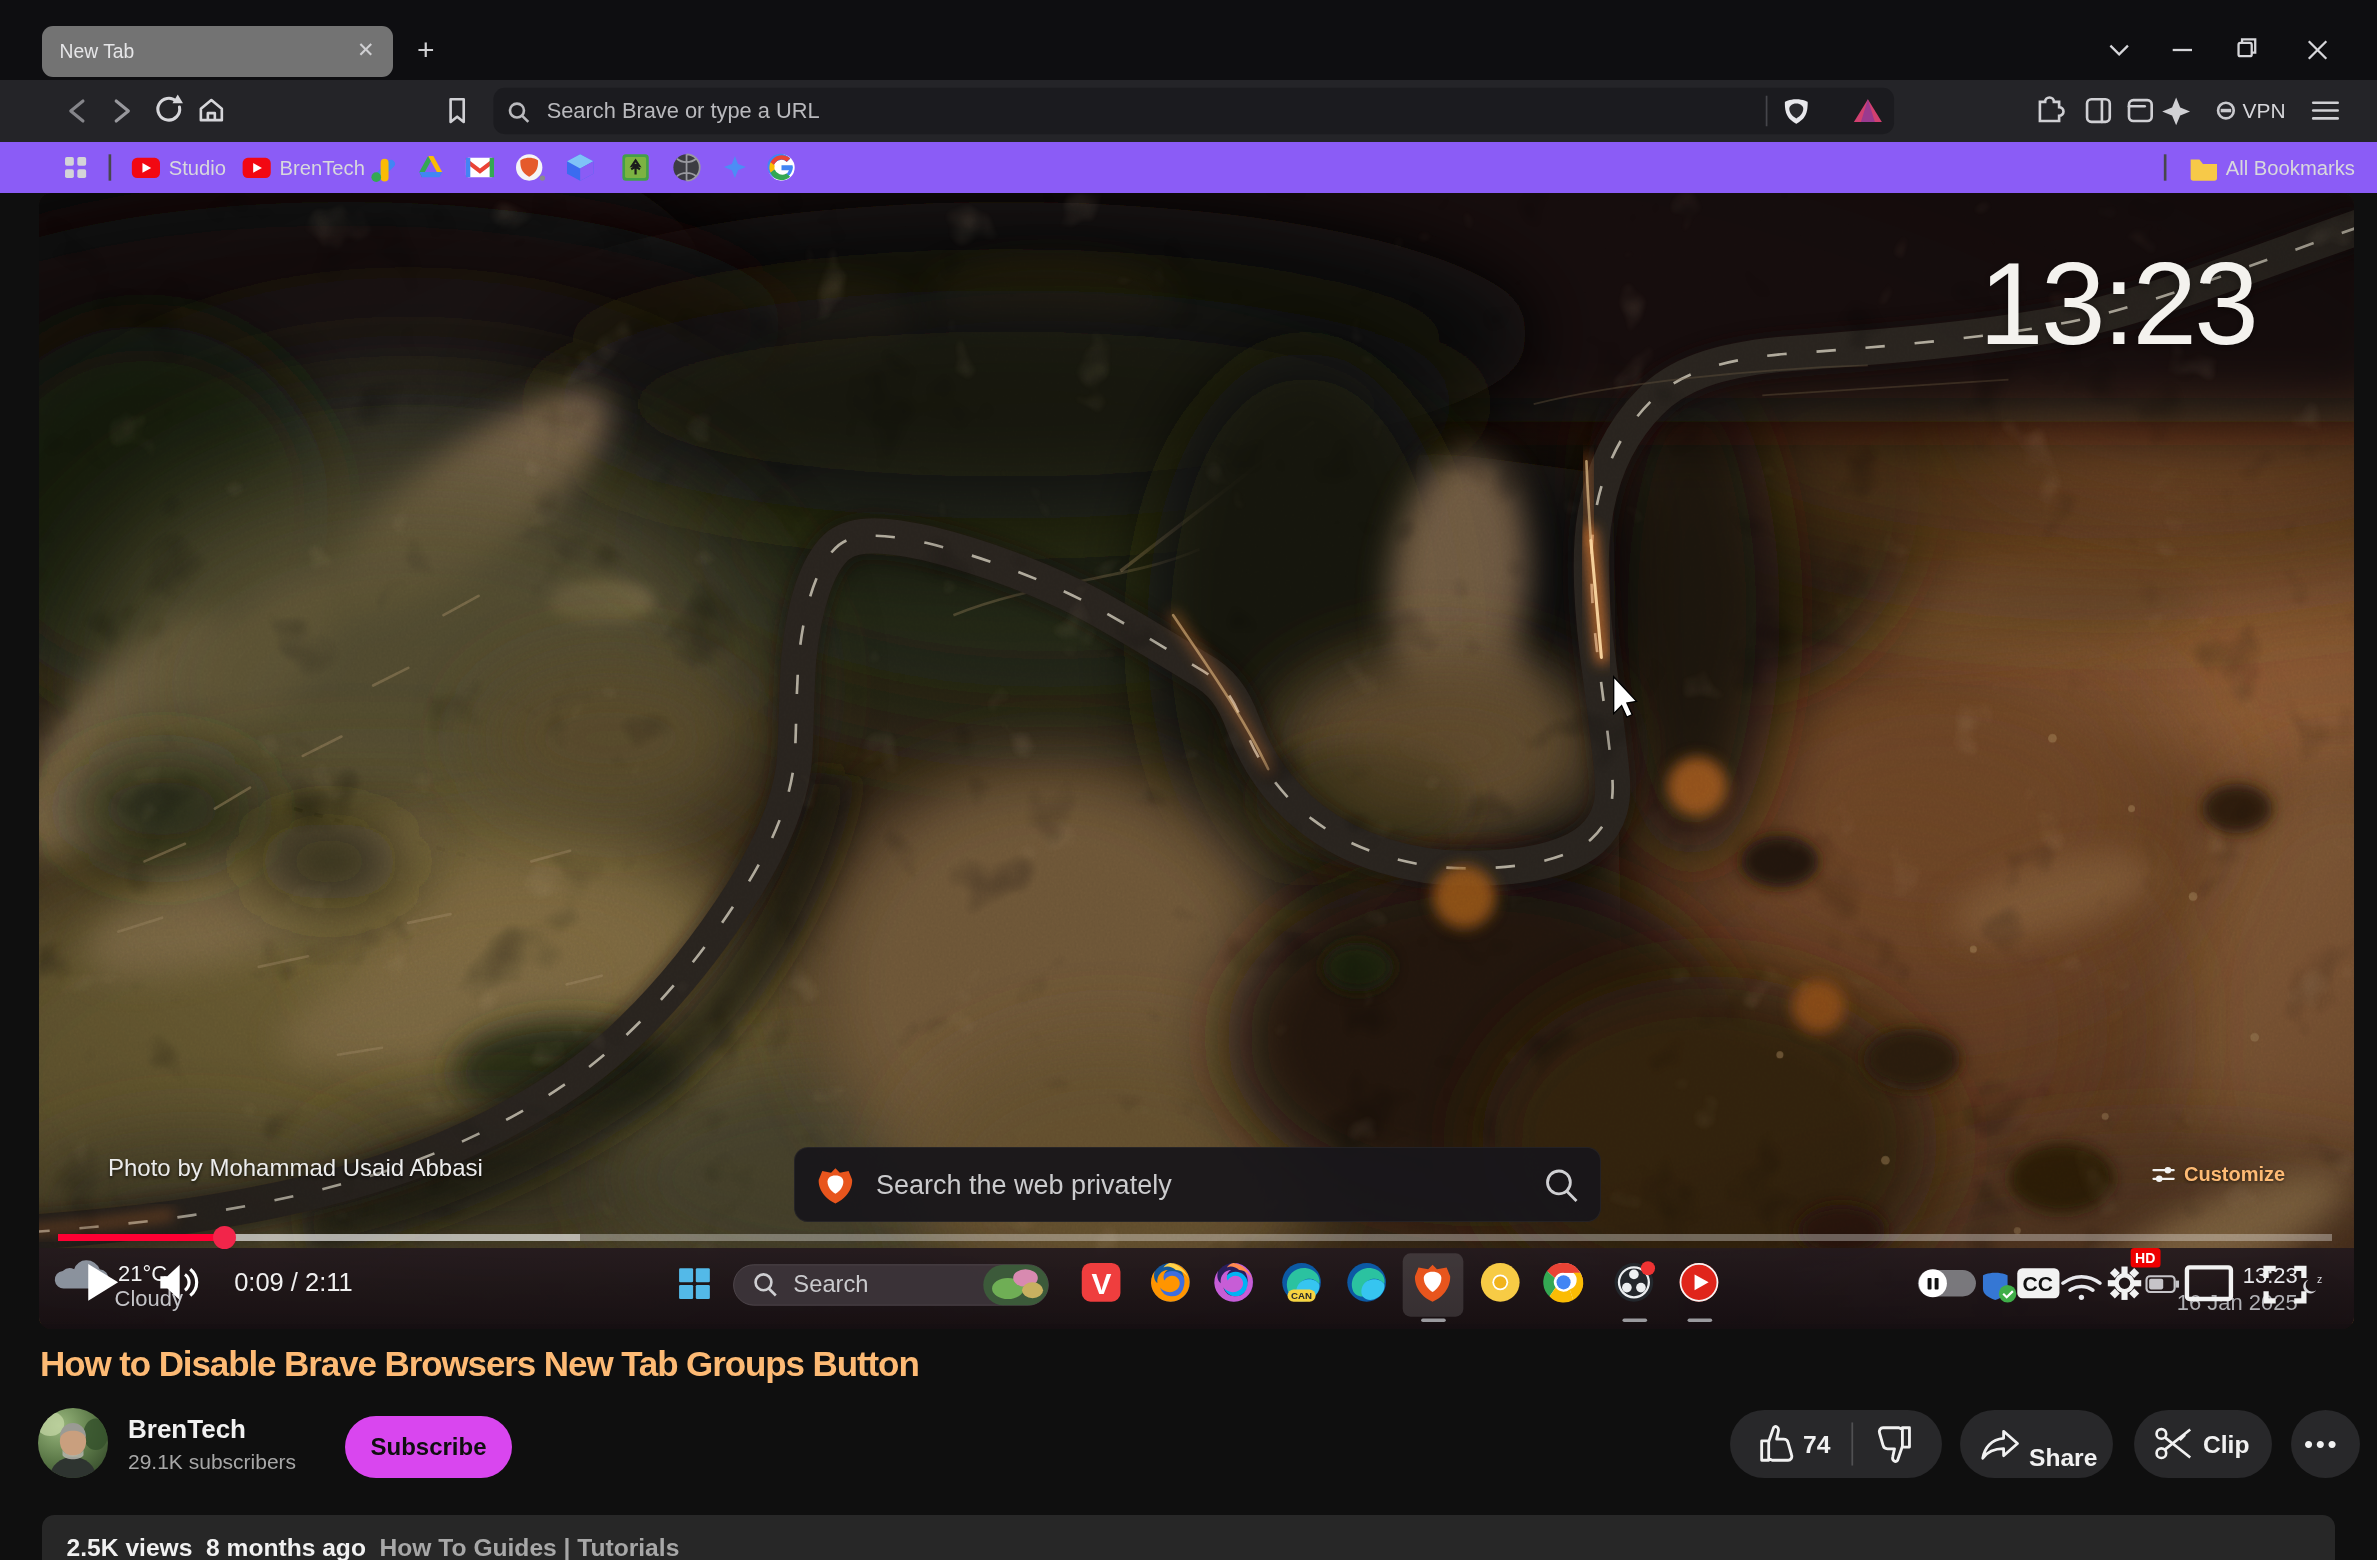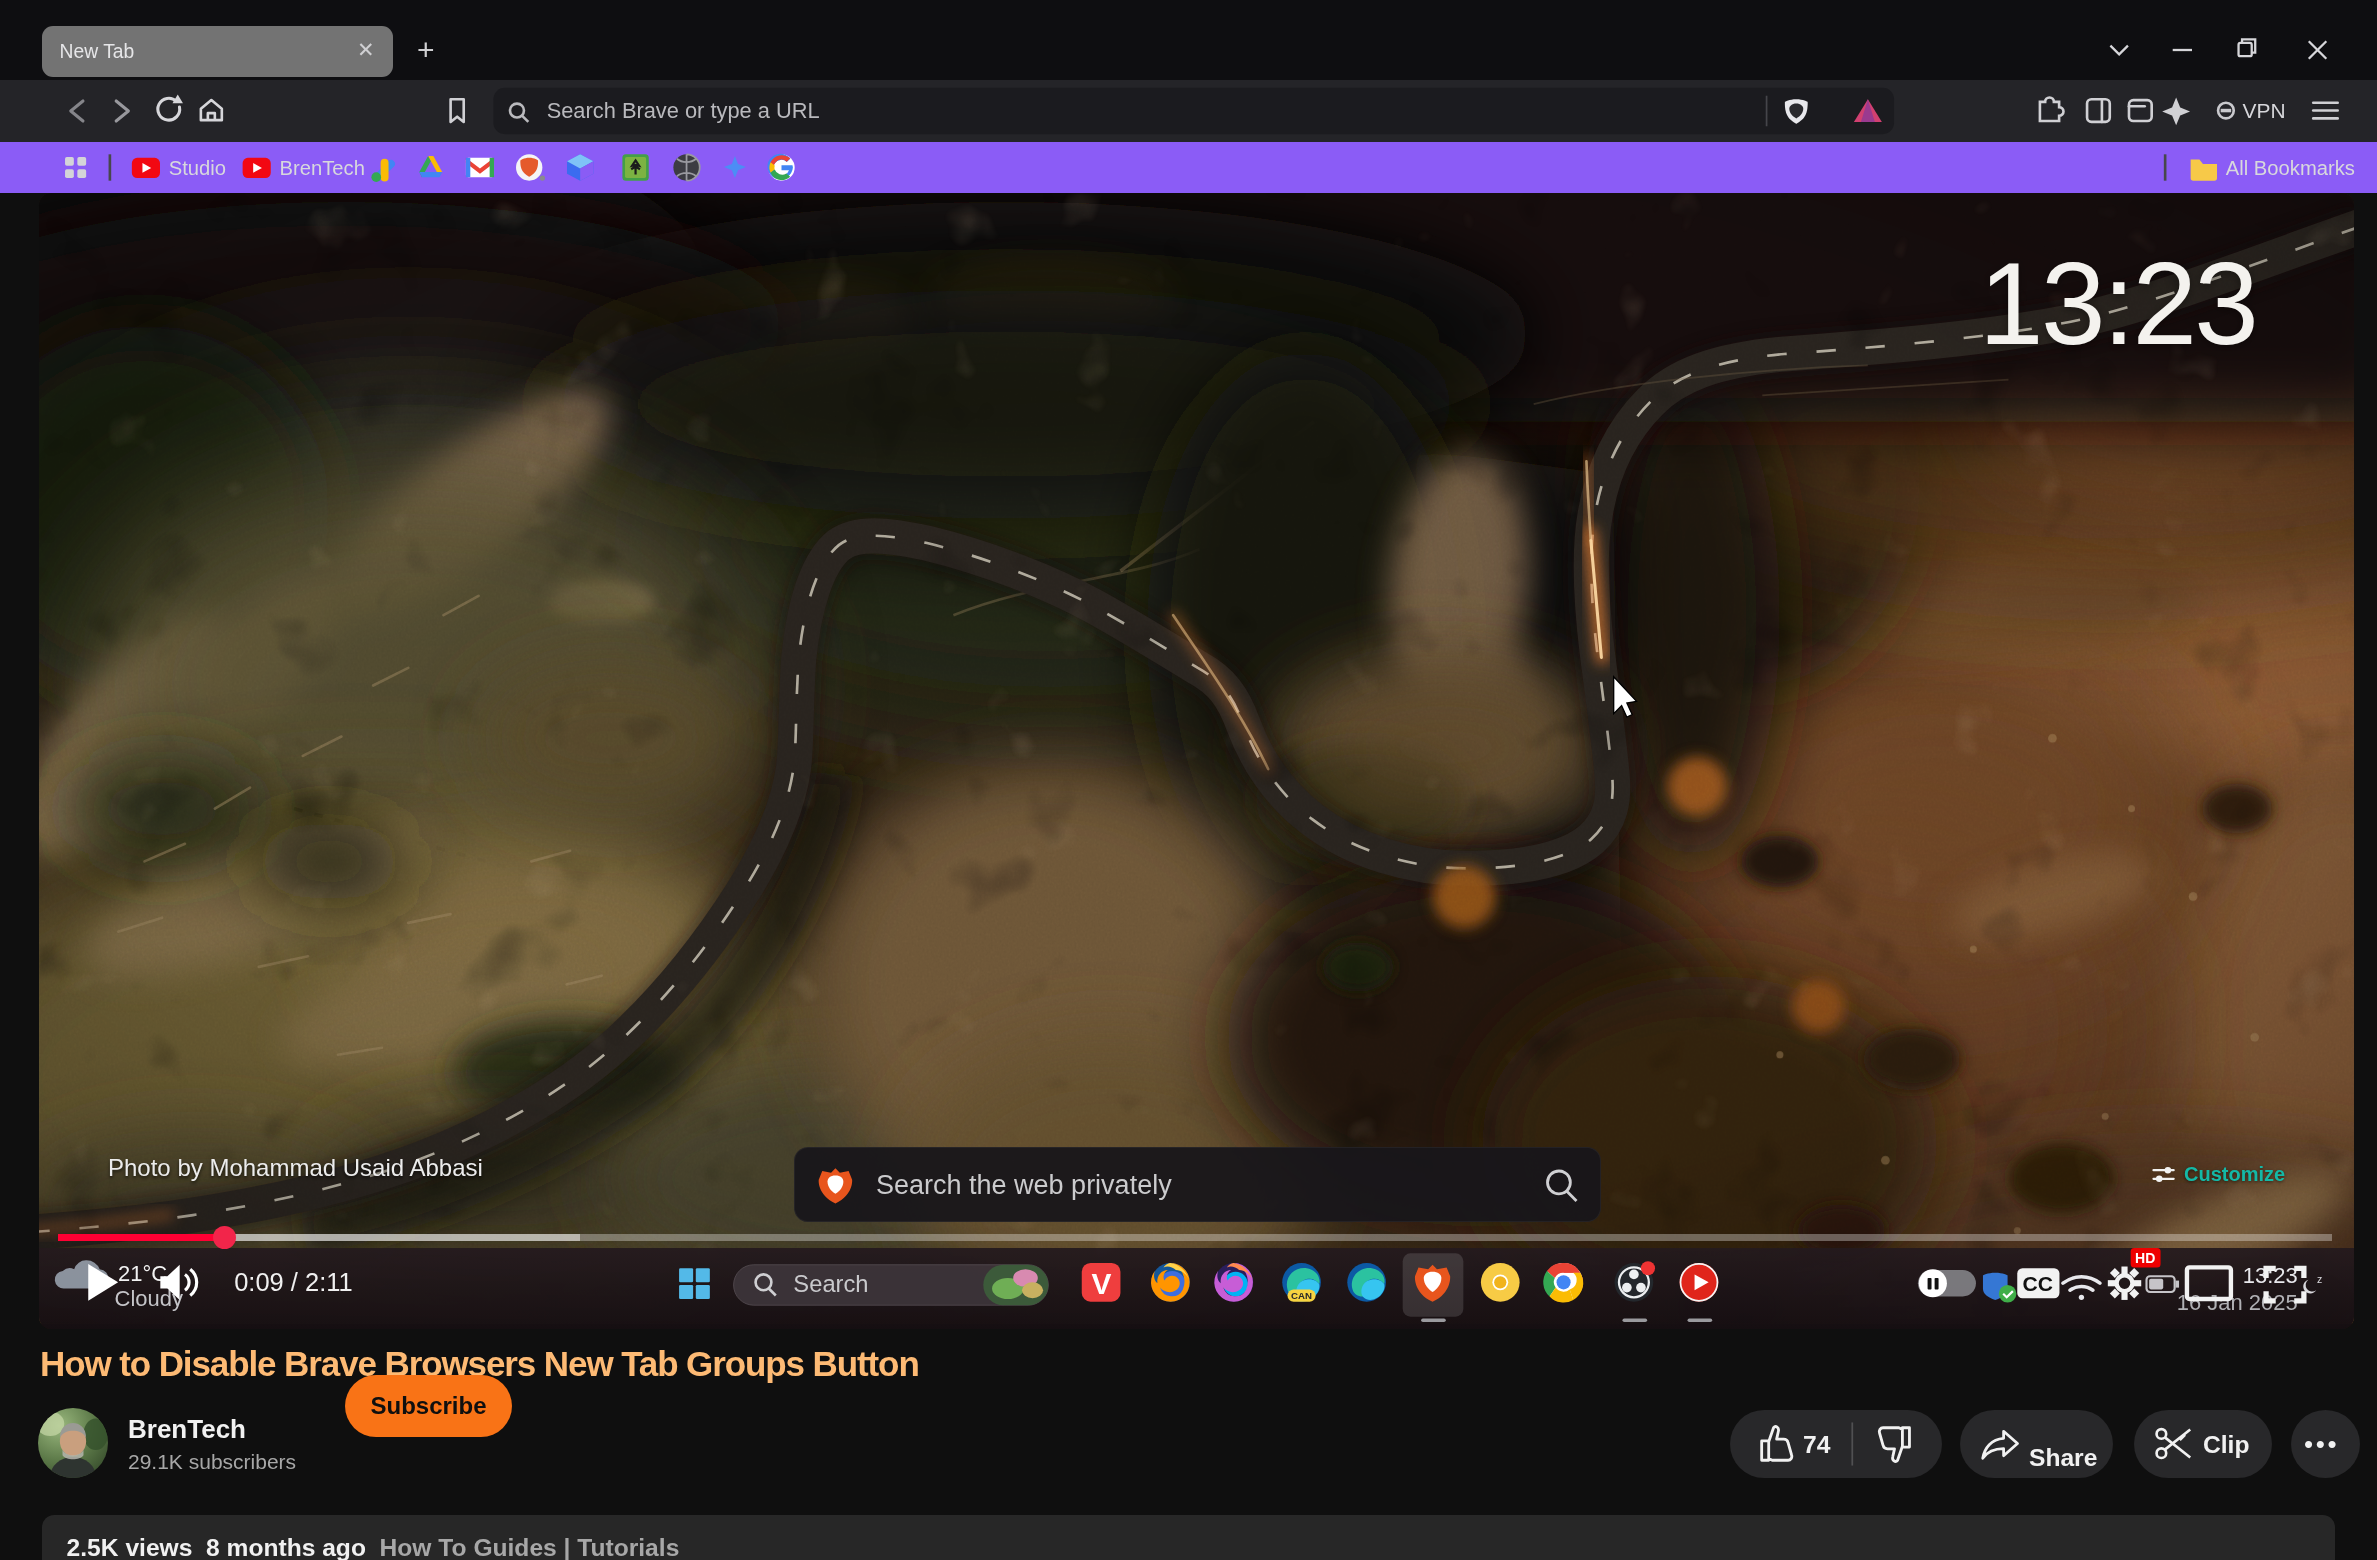--- a/index.html
+++ b/index.html
@@ -14,35 +14,35 @@
   #tab .x { position:absolute; left:315px; top:12.3px; font-size:21px; color:#cfcfd2; }
   #toolbar { left:0; top:80px; width:2377px; height:62px; background:#242428; }
   #bookmarks { left:0; top:142px; width:2377px; height:51px; background:#8b5cf6; }
   
   #video { left:39px; top:193px; width:2315px; height:1136px; border-radius:12.3px; overflow:hidden; background:#1c140c; }
   #clock { left:1940px; top:44px; font-size:116px; color:#f4f2ee; letter-spacing:-2.6px; text-shadow:0 1.8px 8.8px rgba(0,0,0,.35); }
   #credit { left:69px; top:961px; font-size:24px; color:#ececec; text-shadow:0 1.8px 3.5px rgba(0,0,0,.7); }
   #ntp-search { left:755px; top:954px; width:807px; height:75px; border-radius:14px;
      background:rgba(24,22,26,.95); border:0.9px solid rgba(255,255,255,.05); }
   #ntp-search .txt { position:absolute; left:81px; top:22px; font-size:27px; color:#cbcbcd; }
-  #customize { left:2145px; top:970px; color:#14b8a6; font-size:20px; font-weight:bold; text-shadow:0 0.9px 3.5px rgba(0,0,0,.6); }
+  #customize { left:2145px; top:970px; color:#fdba74; font-size:20px; font-weight:bold; text-shadow:0 0.9px 3.5px rgba(0,0,0,.6); }
   
   #taskbar { left:0; top:1055px; width:2315px; height:81px;
      background:linear-gradient(rgba(36,26,30,.94), rgba(22,15,18,.97)); }
   
   #prog { left:18.5px; top:1041px; width:2274px; height:7px; background:rgba(255,255,255,.32); }
   #prog .buf { position:absolute; left:0; top:0; width:522px; height:7px; background:rgba(255,255,255,.45); }
   #prog .red { position:absolute; left:0; top:0; width:160px; height:7px; background:#f03; }
   #prog .dot { position:absolute; left:155px; top:-8px; width:23px; height:23px; border-radius:50%; background:#f2254a; }
   
   #title { left:40px; top:1344px; font-size:35px; font-weight:bold; color:#fdba74; letter-spacing:-1.1px; }
   #avatar { left:38px; top:1408px; width:70px; height:70px; border-radius:50%; overflow:hidden; }
   #chname { left:128px; top:1414px; font-size:26px; font-weight:bold; color:#f1f1f1; }
   #chsubs { left:128px; top:1450px; font-size:21px; color:#a7a7a7; }
-  #subscribe { left:345px; top:1375px; width:167px; height:62px; border-radius:32px; background:#f97316; }
+  #subscribe { left:345px; top:1416px; width:167px; height:62px; border-radius:32px; background:#d946ef; }
   #subscribe span { position:absolute; left:50%; top:50%; transform:translate(-50%,-50%); color:#0f0f0f; font-size:24px; font-weight:bold; }
   #descbox { left:42px; top:1515px; width:2293px; height:46px; background:#272727; border-radius:12.3px 12.3px 0 0; }
   #descbox .row { position:absolute; left:24.6px; top:19.3px; font-size:24.6px; font-weight:bold; color:#f1f1f1; white-space:pre; }
   #descbox .row .gray { color:#a7a7a7; }
 </style>
 </head>
 <body>
 <div id="page">
 
   <div class="abs" id="tabstrip">

